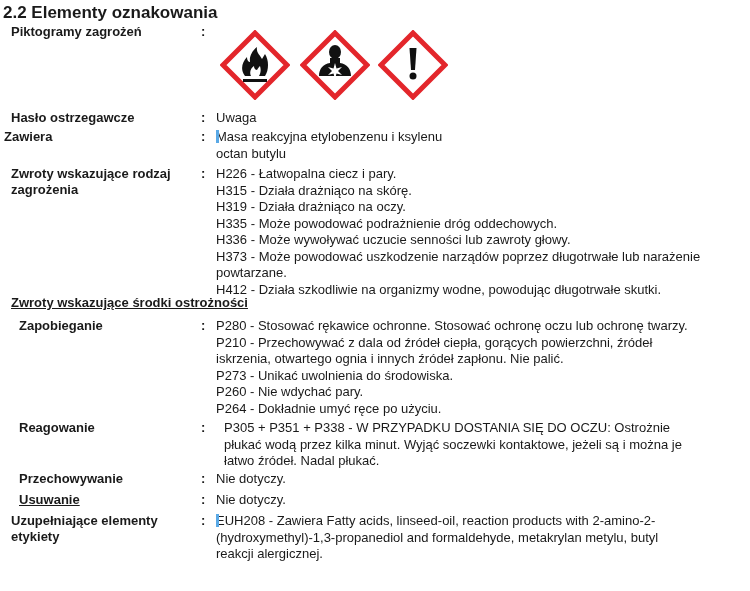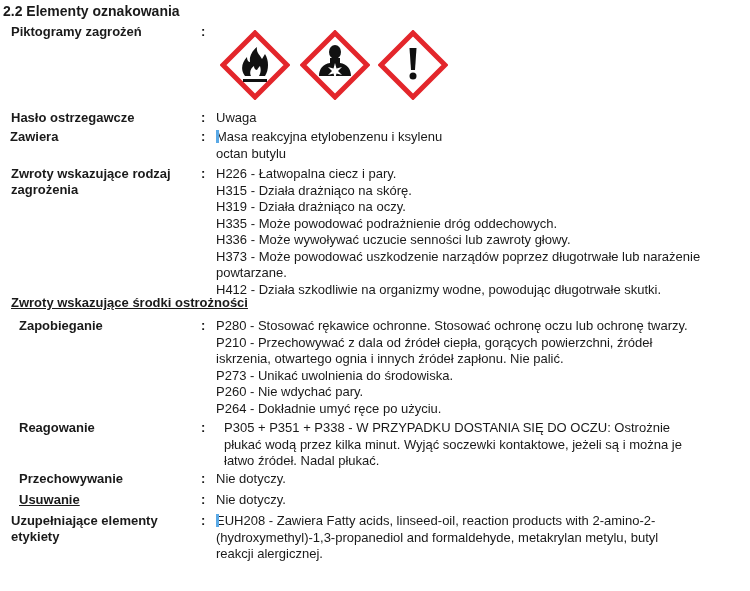--- a/index.html
+++ b/index.html
@@ -1,21 +1,21 @@
 <!DOCTYPE html>
 <html><head>
 <meta charset="utf-8">
 <style>
   html, body { margin: 0; padding: 0; background: #ffffff; }
   body {
     width: 750px; height: 591px; overflow: hidden; position: relative;
     font-family: "Liberation Sans", sans-serif; font-size: 13px; color: #1a1a1a;
   }
   .abs { position: absolute; }
-  .section-title { left: 3px; top: 3px; font-weight: bold; font-size: 14px; text-align: right; }
+  .section-title { left: 3px; top: 3px; font-weight: bold; font-size: 17px; text-align: right; }
   .label { font-weight: bold; line-height: 16px; }
   .colon { left: 201px; font-weight: bold; }
   .val { left: 216px; line-height: 16.5px; width: 530px; }
   .val div { white-space: nowrap; }
   .sub-heading { left: 11px; top: 295px; font-weight: bold; text-decoration: underline; }
   .picto { top: 30px; width: 70px; height: 70px; }
   .cursor-mark {
     display: inline-block; width: 3px; height: 13px; background: #5aa9e6;
     vertical-align: -2px; margin-right: -3px; position: relative;
   }
@@ -45,21 +45,21 @@
 <svg class="abs picto" style="left:378px;" viewBox="0 0 70 70">
   <polygon points="35,3 67,35 35,67 3,35" fill="#fff" stroke="#e3262b" stroke-width="5"></polygon>
   <path d="M31.5,18 L38.5,18 L37,40 L33,40 Z" fill="#111"></path>
   <circle cx="35" cy="46" r="3.5" fill="#111"></circle>
 </svg>
 
 <div class="abs label" style="left:11px;top:110px;">Hasło ostrzegawcze</div>
 <div class="abs colon" style="top:110px;">:</div>
 <div class="abs val" style="top:110px;">Uwaga</div>
 
-<div class="abs label" style="left:10px;top:129px;">Zawiera</div>
+<div class="abs label" style="left:4px;top:129px;">Zawiera</div>
 <div class="abs colon" style="top:129px;">:</div>
 <div class="abs val" style="top:129px;">
   <div><span class="cursor-mark"></span><span>Masa reakcyjna etylobenzenu i ksylenu</span></div>
   <div>octan butylu</div>
 </div>
 
 <div class="abs label" style="left:11px;top:166px;">
   <div>Zwroty wskazujące rodzaj</div>
   <div>zagrożenia</div>
 </div>

